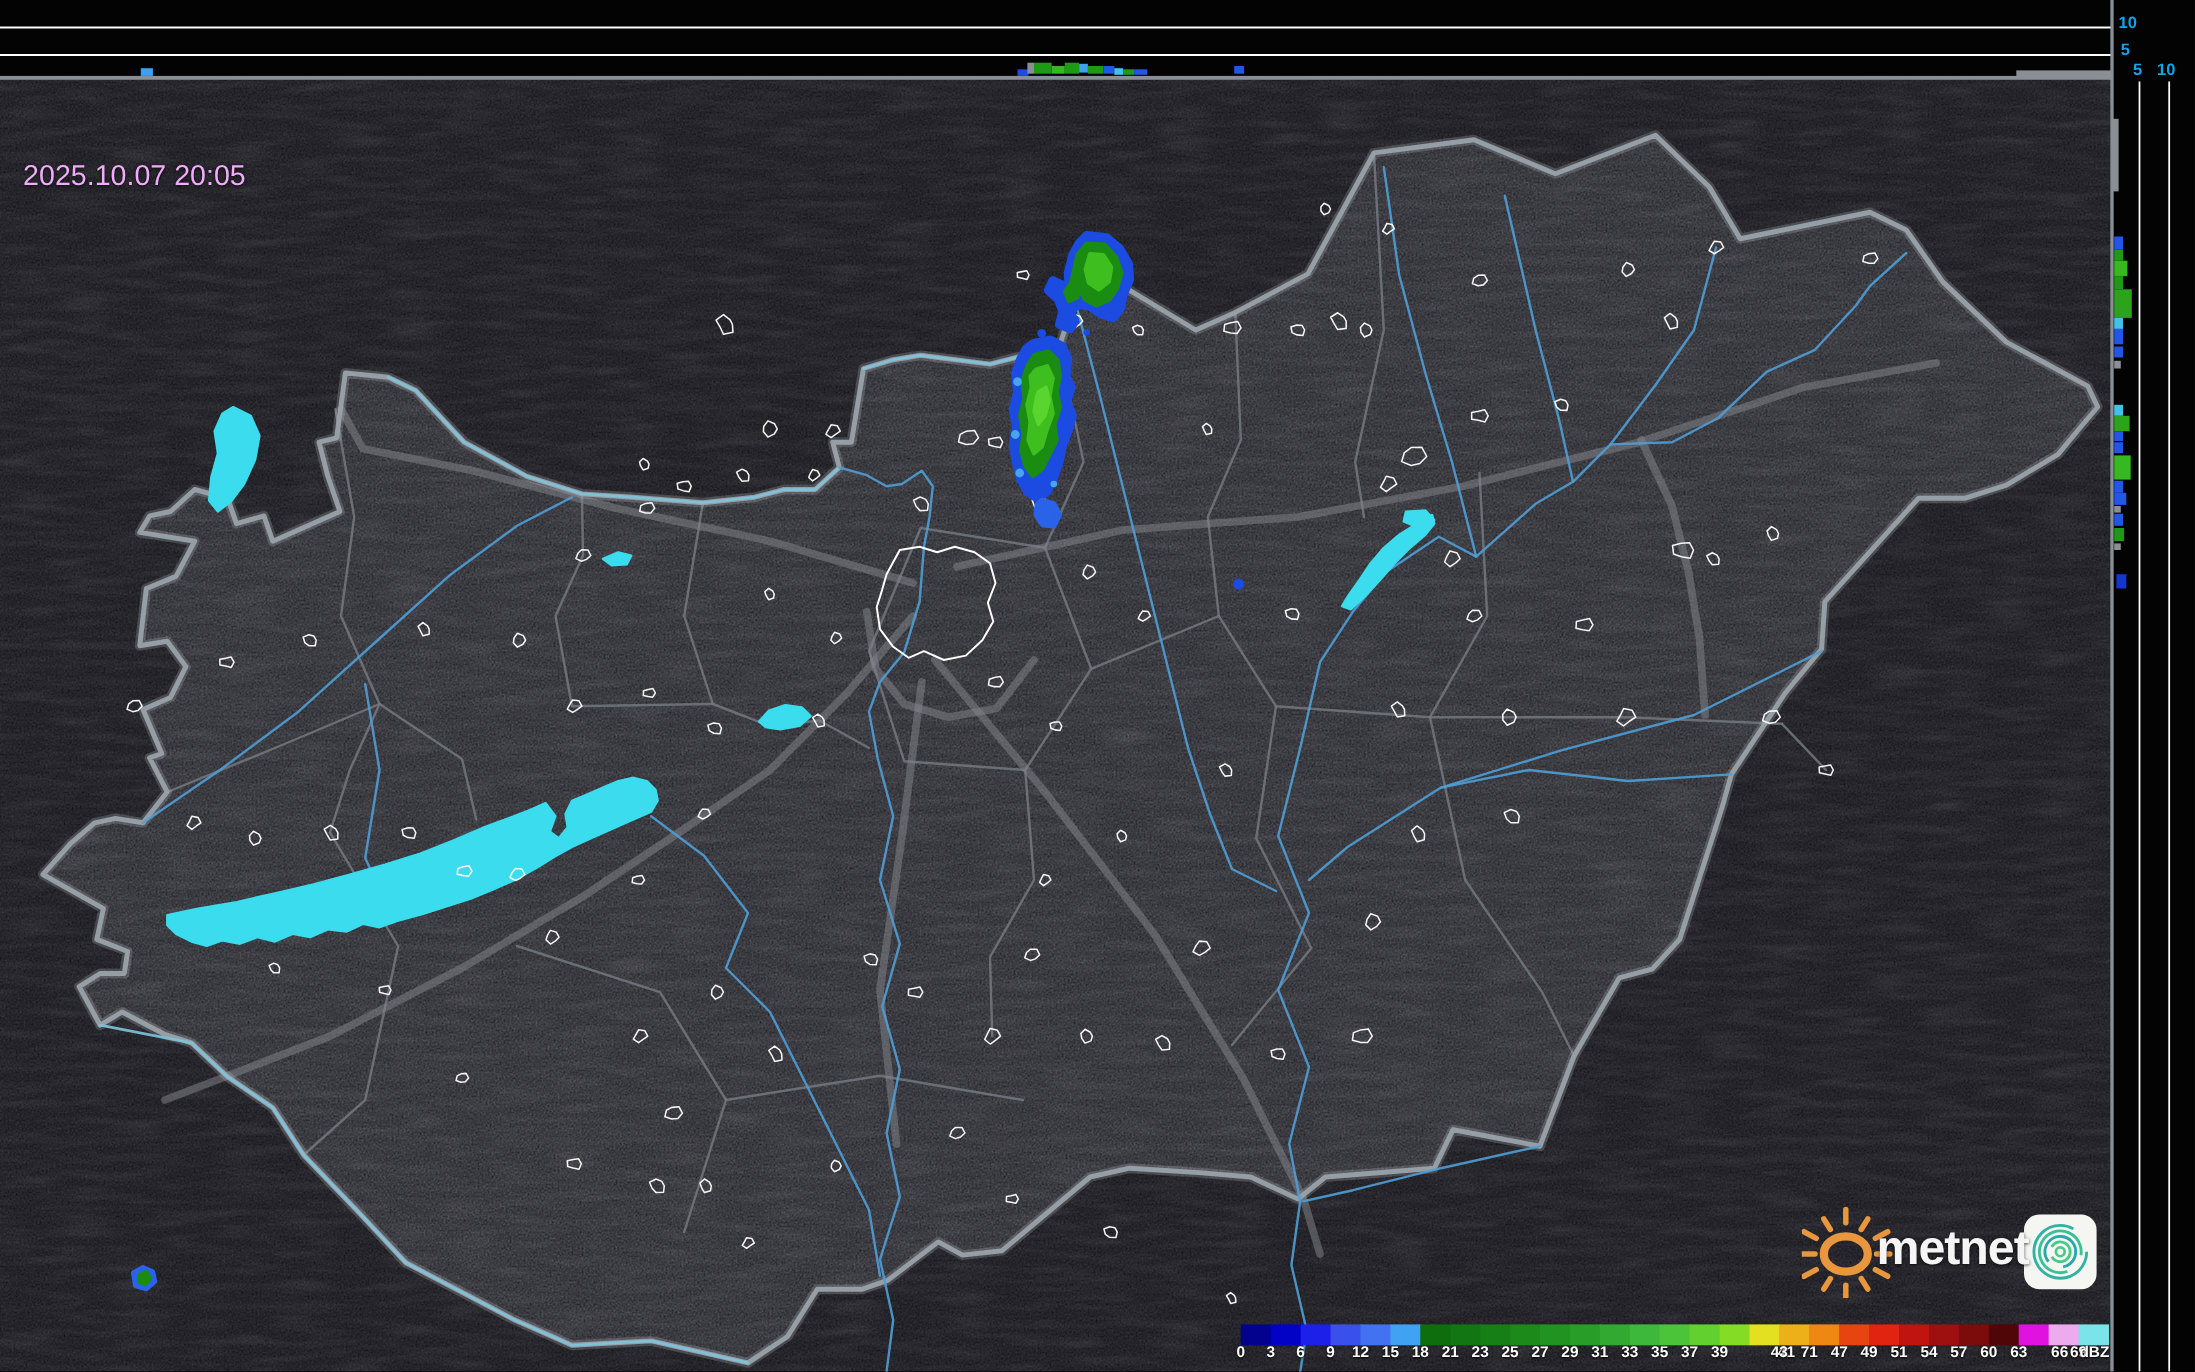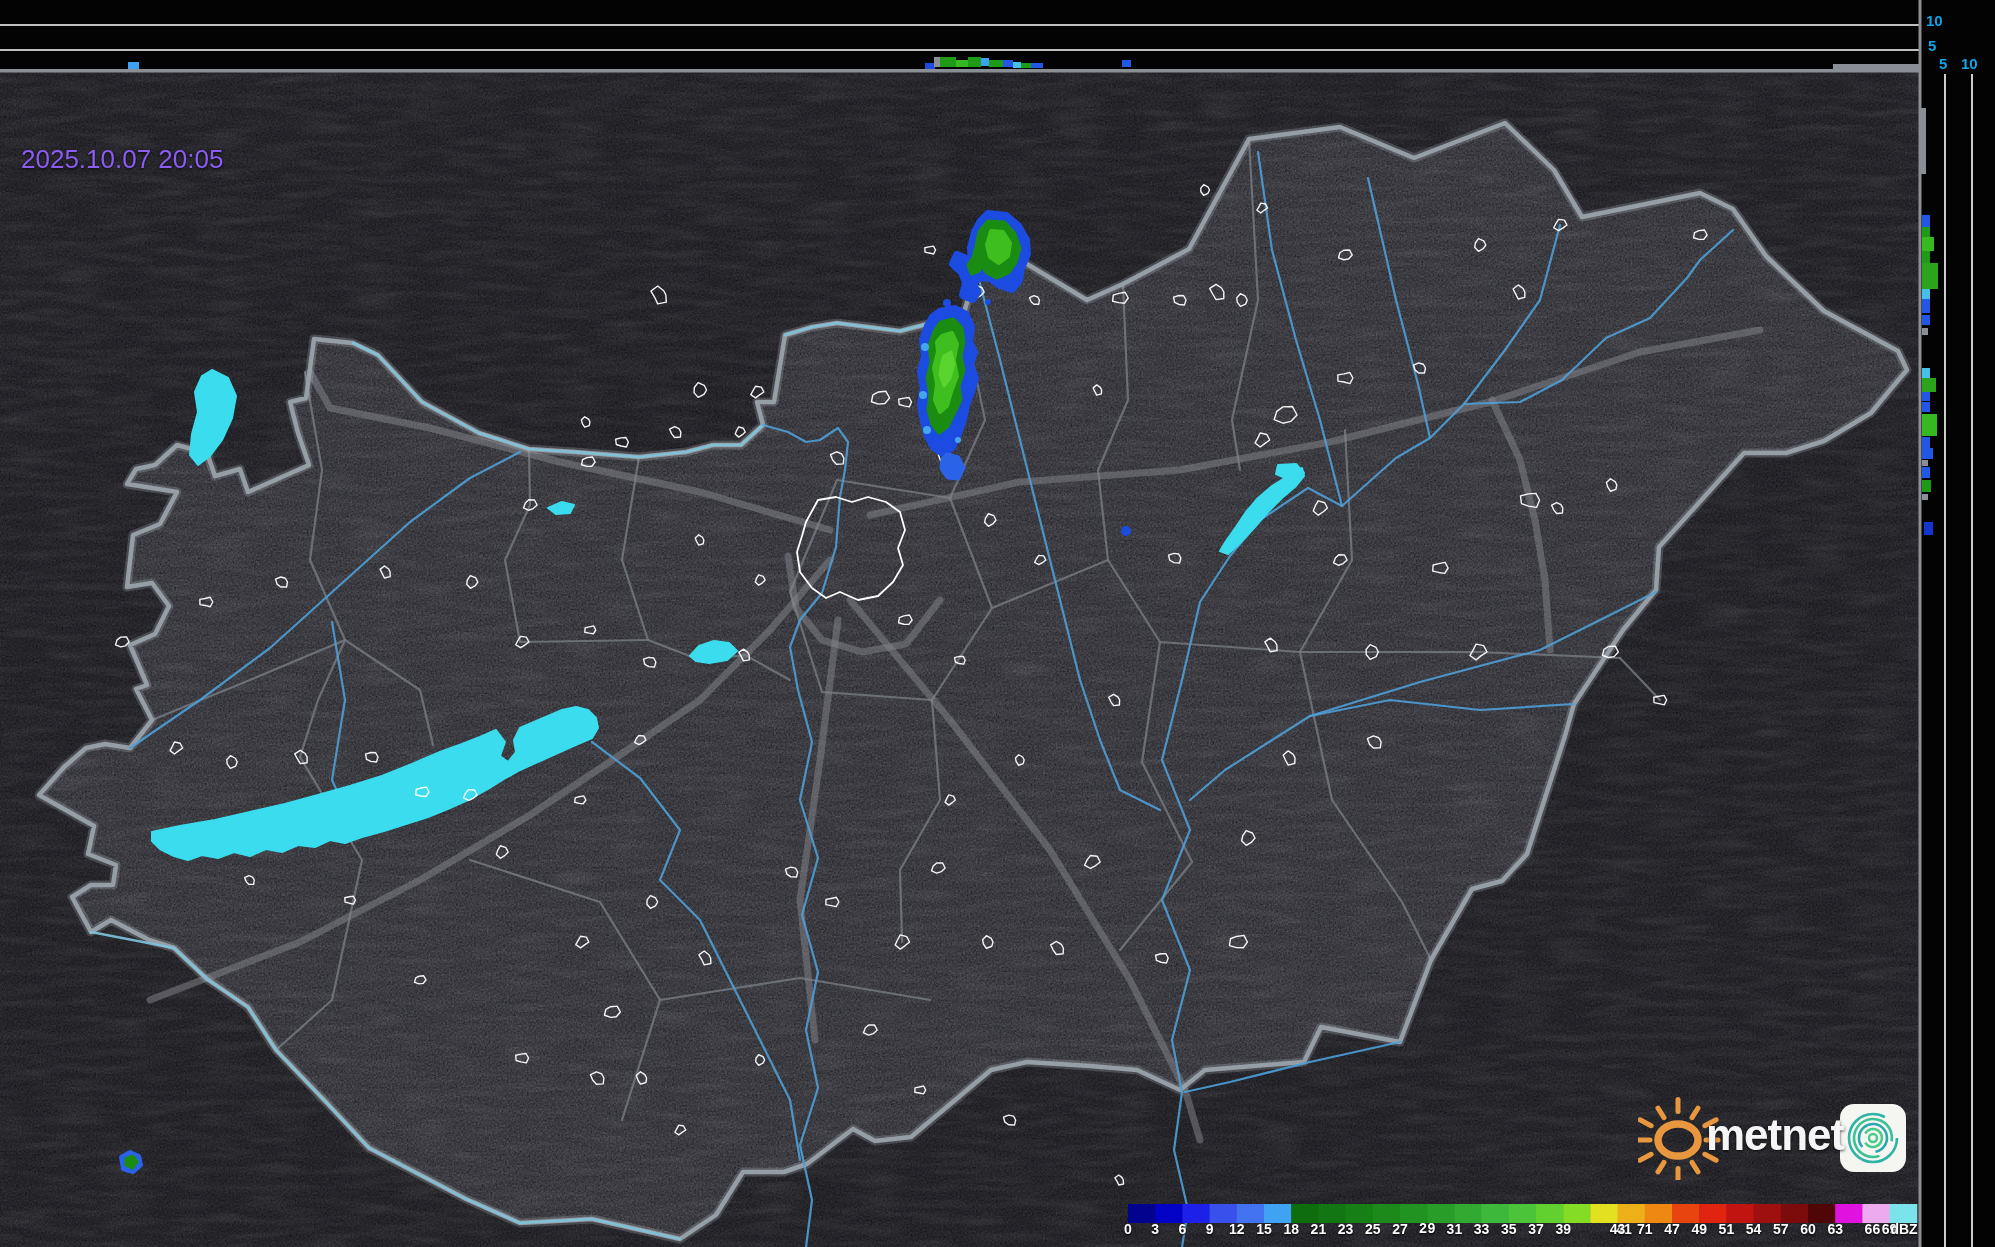--- a/index.html
+++ b/index.html
@@ -1,21 +1,21 @@
 <!DOCTYPE html>
 <html><head>
 <meta charset="utf-8">
 <style>
   html,body{margin:0;padding:0;background:#000;}
   .stage{position:relative;width:1995px;height:1247px;background:#000;overflow:hidden;
          font-family:"Liberation Sans",sans-serif;}
   .stage svg{position:absolute;left:0;top:0;}
   .map-title{position:absolute;left:20px;top:94px;color:#fafafa;font-size:41px;letter-spacing:.5px;
              text-shadow:0 1px 3px rgba(0,0,0,.8);}
-  .map-timestamp{position:absolute;left:21px;top:144px;color:#8b5cf6;font-size:26px;
+  .map-timestamp{position:absolute;left:21px;top:144px;color:#f0abfc;font-size:26px;
              text-shadow:0 1px 3px rgba(0,0,0,.8);}
   .axis-label{position:absolute;color:#0ea5e9;font-size:15px;font-weight:bold;}
   .legend-labels{position:absolute;left:0;top:0;}
   .legend-tick{position:absolute;transform:translateX(-50%);color:#fff;font-size:14px;font-weight:bold;
                text-shadow:0 1px 2px #000;}
   .logo{position:absolute;left:1638px;top:1096px;width:275px;height:84px;}
   .logo-text{position:absolute;left:68px;top:14px;color:#f5f5f5;font-size:44px;font-weight:bold;
              letter-spacing:-1px;text-shadow:0 1px 3px rgba(0,0,0,.7);}
 </style>
 </head>
@@ -303,21 +303,21 @@
       <div class="legend-tick" style="left: 1155.2px; top: 1221px;">3</div>
       <div class="legend-tick" style="left: 1182.4px; top: 1221px;">6</div>
       <div class="legend-tick" style="left: 1209.6px; top: 1221px;">9</div>
       <div class="legend-tick" style="left: 1236.8px; top: 1221px;">12</div>
       <div class="legend-tick" style="left: 1264px; top: 1221px;">15</div>
       <div class="legend-tick" style="left: 1291.2px; top: 1221px;">18</div>
       <div class="legend-tick" style="left: 1318.4px; top: 1221px;">21</div>
       <div class="legend-tick" style="left: 1345.6px; top: 1221px;">23</div>
       <div class="legend-tick" style="left: 1372.8px; top: 1221px;">25</div>
       <div class="legend-tick" style="left: 1400px; top: 1221px;">27</div>
-      <div class="legend-tick" style="left: 1427.2px; top: 1221px; font-family: Liberation Mono, monospace;">29</div>
+      <div class="legend-tick" style="left: 1427.2px; top: 1221px;">29</div>
       <div class="legend-tick" style="left: 1454.4px; top: 1221px;">31</div>
       <div class="legend-tick" style="left: 1481.6px; top: 1221px;">33</div>
       <div class="legend-tick" style="left: 1508.8px; top: 1221px;">35</div>
       <div class="legend-tick" style="left: 1536px; top: 1221px;">37</div>
       <div class="legend-tick" style="left: 1563.2px; top: 1221px;">39</div>
       <div class="legend-tick" style="left: 1624px; top: 1221px; text-align: center;">41</div>
       <div class="legend-tick" style="left: 1617.6px; top: 1221px;">43</div>
       <div class="legend-tick" style="left: 1644.8px; top: 1221px;">71</div>
       <div class="legend-tick" style="left: 1672px; top: 1221px;">47</div>
       <div class="legend-tick" style="left: 1699.2px; top: 1221px;">49</div>

